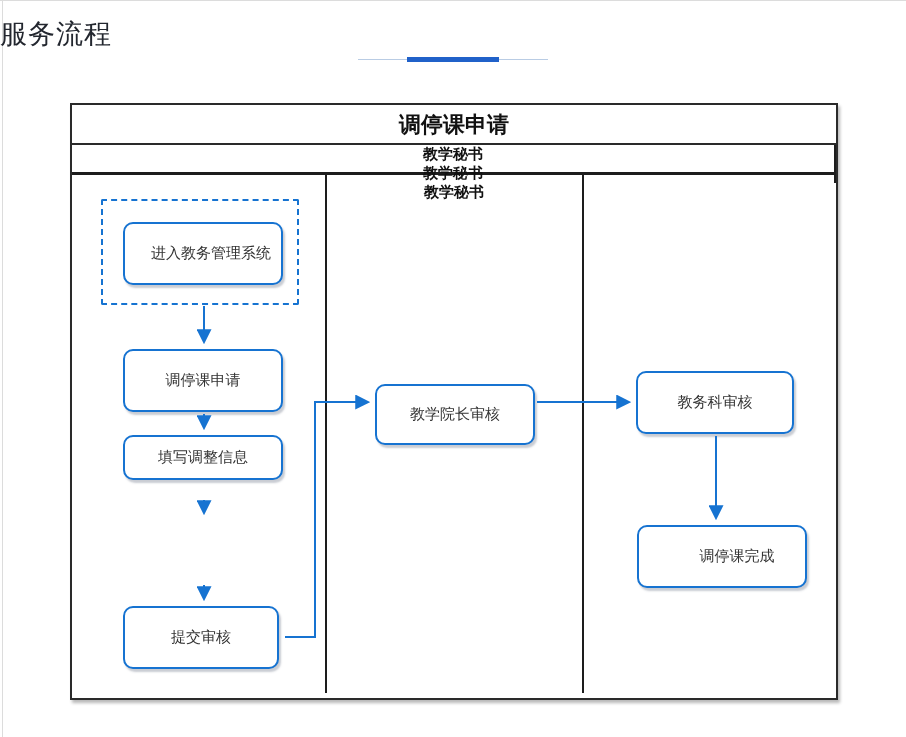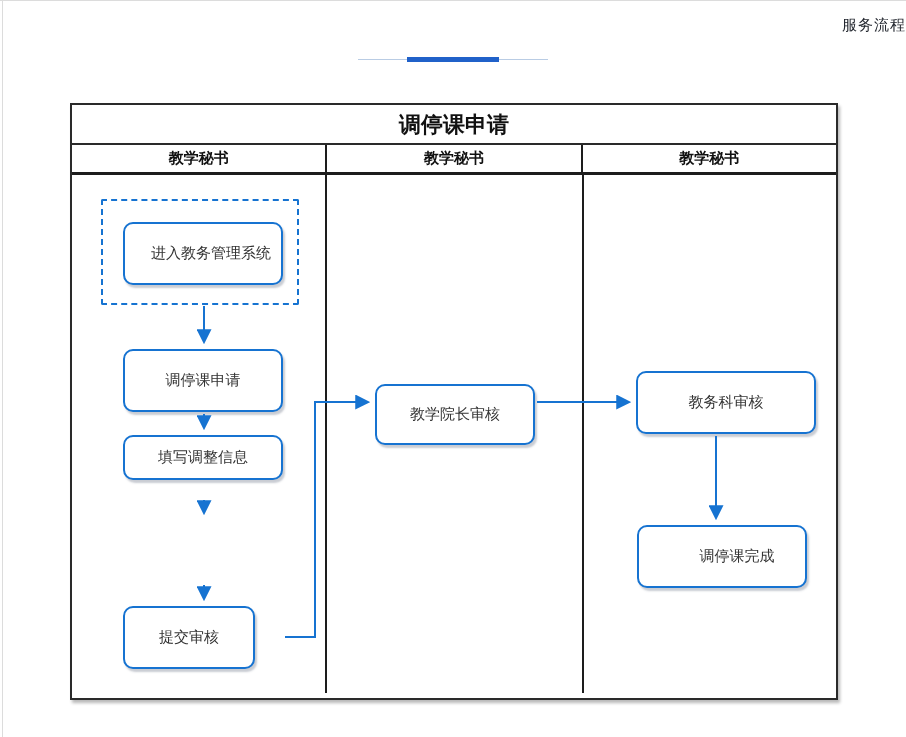--- a/index.html
+++ b/index.html
@@ -3,57 +3,57 @@
 <meta charset="utf-8">
 <style>
   * { margin:0; padding:0; box-sizing:border-box; }
   html,body { width:906px; height:737px; background:#ffffff; overflow:hidden;
               font-family:"Liberation Sans","DejaVu Sans",sans-serif; }
   .page { position:relative; width:906px; height:737px; background:#fff; }
   .page-edge-top { position:absolute; left:0; top:0; width:906px; height:1px; background:#dcdcdc; }
   .page-edge-left { position:absolute; left:2px; top:0; width:1px; height:737px; background:#dcdcdc; }
 
   
-  .page-title { position:absolute; left:0; top:16px; width:100%; text-align:right;
-                font-size:15px; font-weight:500; color:#23272f; letter-spacing:1px; }
+  .page-title { position:absolute; left:0; top:16px; width:100%; text-align:left;
+                font-size:27px; font-weight:500; color:#23272f; letter-spacing:1px; }
   .title-underline { position:absolute; left:358px; top:56px; width:190px; height:6px;
                      display:flex; align-items:center; }
   .title-underline .thin { flex:1; height:1px; background:#b9cce4; }
   .title-underline .bar { width:92px; height:5px; background:#2061c9; }
 
   
   .frame { position:absolute; left:70px; top:103px; width:768px; height:597px;
            border:2px solid #2a2a2a; background:#fff;
            box-shadow:2px 3px 3px rgba(0,0,0,0.28); }
   .frame-title { height:40px; line-height:40px; border-bottom:2px solid #2a2a2a;
                  text-align:center; font-size:22px; font-weight:bold; color:#111; }
-  .lane-headers { display:flex; height:30px; border-bottom:3px solid #1d1d1d; }
+  .lane-headers { display:flex; height:30px; border-bottom:3px solid #1d1d1d;flex-direction:column; }
   .lane-header { flex:1; display:flex; align-items:center; justify-content:center;
                  font-size:15px; font-weight:bold; color:#111; border-right:2px solid #1d1d1d; }
   .lane-header:last-child { border-right:none; }
   .lane-body { position:relative; height:calc(100% - 75px); }
   .lane-divider { position:absolute; top:0; bottom:0; width:2px; background:#1d1d1d; }
   .lane-divider.d1 { left:253px; }
   .lane-divider.d2 { left:510px; }
 
   
   .flow { position:absolute; inset:0; }
   .node { position:absolute; background:#fff; border:2px solid #1673d1; border-radius:10px;
           display:flex; align-items:center; justify-content:center;
           font-size:15px; color:#333;
           box-shadow:2px 3px 2px rgba(100,110,130,0.35); }
   .start-container { position:absolute; left:101px; top:199px; width:198px; height:106px;
                      border:2px dashed #1673d1; border-radius:2px; }
   .n-enter   { left:123px; top:222px; width:160px; height:63px;padding-left:16px; }
   .n-apply   { left:123px; top:349px; width:160px; height:63px; }
   .n-info    { left:123px; top:435px; width:160px; height:45px; }
   .n-reason  { left:123px; top:520px; width:160px; height:63px; }
-  .n-submit  { left:123px; top:606px; width:132px; height:63px; }
+  .n-submit  { left:123px; top:606px; width:156px; height:63px; }
   .n-dean    { left:375px; top:384px; width:160px; height:61px; }
-  .n-office  { left:636px; top:371px; width:180px; height:63px; }
+  .n-office  { left:636px; top:371px; width:158px; height:63px; }
   .n-done    { left:637px; top:525px; width:170px; height:63px;padding-left:30px; }
 
   svg.connectors { position:absolute; inset:0; pointer-events:none; }
 </style>
 </head>
 <body>
 
 <div class="page">
   <div class="page-edge-top"></div>
   <div class="page-edge-left"></div>

